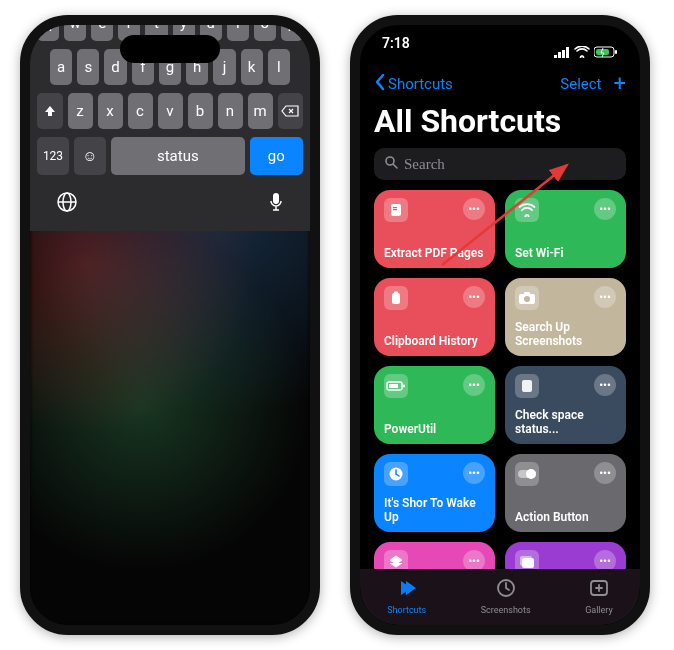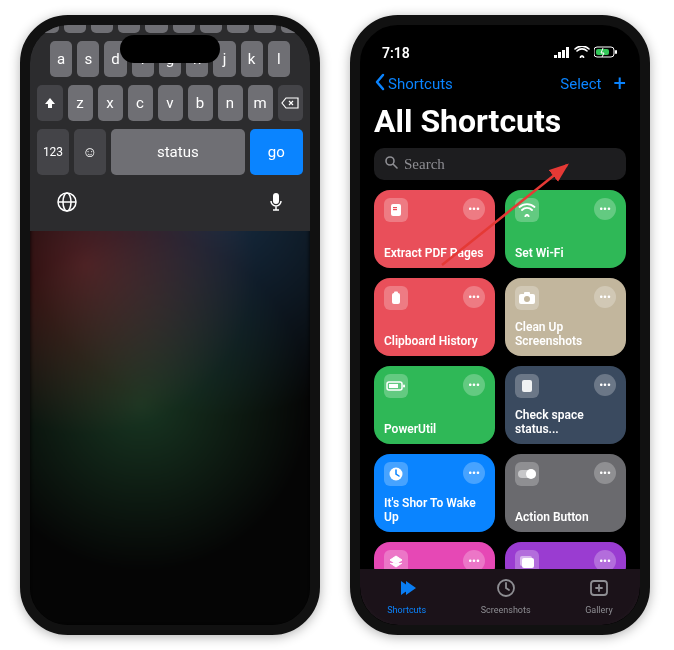--- a/index.html
+++ b/index.html
@@ -27,21 +27,20 @@
     position: absolute;
     top: 10px; left: 50%; transform: translateX(-50%);
     width: 100px; height: 28px;
     background: #000;
     border-radius: 20px;
     z-index: 10;
   }
   .status-bar {
     height: 46px;
     display: flex;
-    align-items: center;
     justify-content: space-between;
     padding: 10px 22px 0;
     color: #fff;
     font-size: 14px;
     font-weight: 600;
   }
   .status-right { display: flex; align-items: center; gap: 4px; }
   .icon-sm { display:inline-block; }
   .screen1 .body { position: relative; height: calc(100% - 46px); }
   .bg-blur {
@@ -106,21 +105,21 @@
   .key {
     background:#6f6f74; color:#fff; border-radius:5px;
     height:36px; display:flex; align-items:center; justify-content:center;
     font-size:15px; flex:1; max-width:25px;
   }
   .key.dark { background:#444448; }
   .key.go { background:#0a84ff; color:#fff; }
   .kb-row.r2 { padding:0 16px; }
   .kb-row.r3 .key { max-width:25px; }
   .kb-row.r3 .key.dark { max-width:34px; }
-  .kb-row.r4 .key { height:46px; }
+  .kb-row.r4 .key { height:38px; }
   .kb-row.r4 .space { flex:3; max-width:none; }
   .kb-row.r4 .go { flex:1.2; max-width:none; }
   .kb-row.r4 .k123, .kb-row.r4 .emoji { max-width:32px; }
   .bottom-row { display:flex; justify-content:space-between; padding:8px 22px 10px; color:#fff; }
 
   
   .screen2 .body { position:relative; height: calc(100% - 46px); display:flex; flex-direction:column; }
   .nav {
     display:flex; justify-content:space-between; align-items:center;
     padding: 0 14px 4px;
@@ -442,21 +441,21 @@
           <div class="top">
             <span class="card-icon">
               <svg width="18" height="14" viewBox="0 0 18 14">
                 <rect x="1" y="3" width="16" height="10" rx="2" fill="#fff"></rect>
                 <circle cx="9" cy="8" r="3" fill="#c2b69d"></circle>
                 <rect x="6" y="1" width="6" height="3" rx="1" fill="#fff"></rect>
               </svg>
             </span>
             <span class="menu-dot">•••</span>
           </div>
-          <span>Clean Up Screenshots</span>
+          <span>Search Up Screenshots</span>
         </div>
         <div class="card green2">
           <div class="top">
             <span class="card-icon">
               <svg width="20" height="12" viewBox="0 0 20 12">
                 <rect x="1" y="2" width="15" height="8" rx="2" stroke="#fff" stroke-width="1.5" fill="none"></rect>
                 <rect x="17" y="4.5" width="2" height="3" rx="1" fill="#fff"></rect>
                 <rect x="3" y="4" width="9" height="4" fill="#fff"></rect>
               </svg>
             </span>

